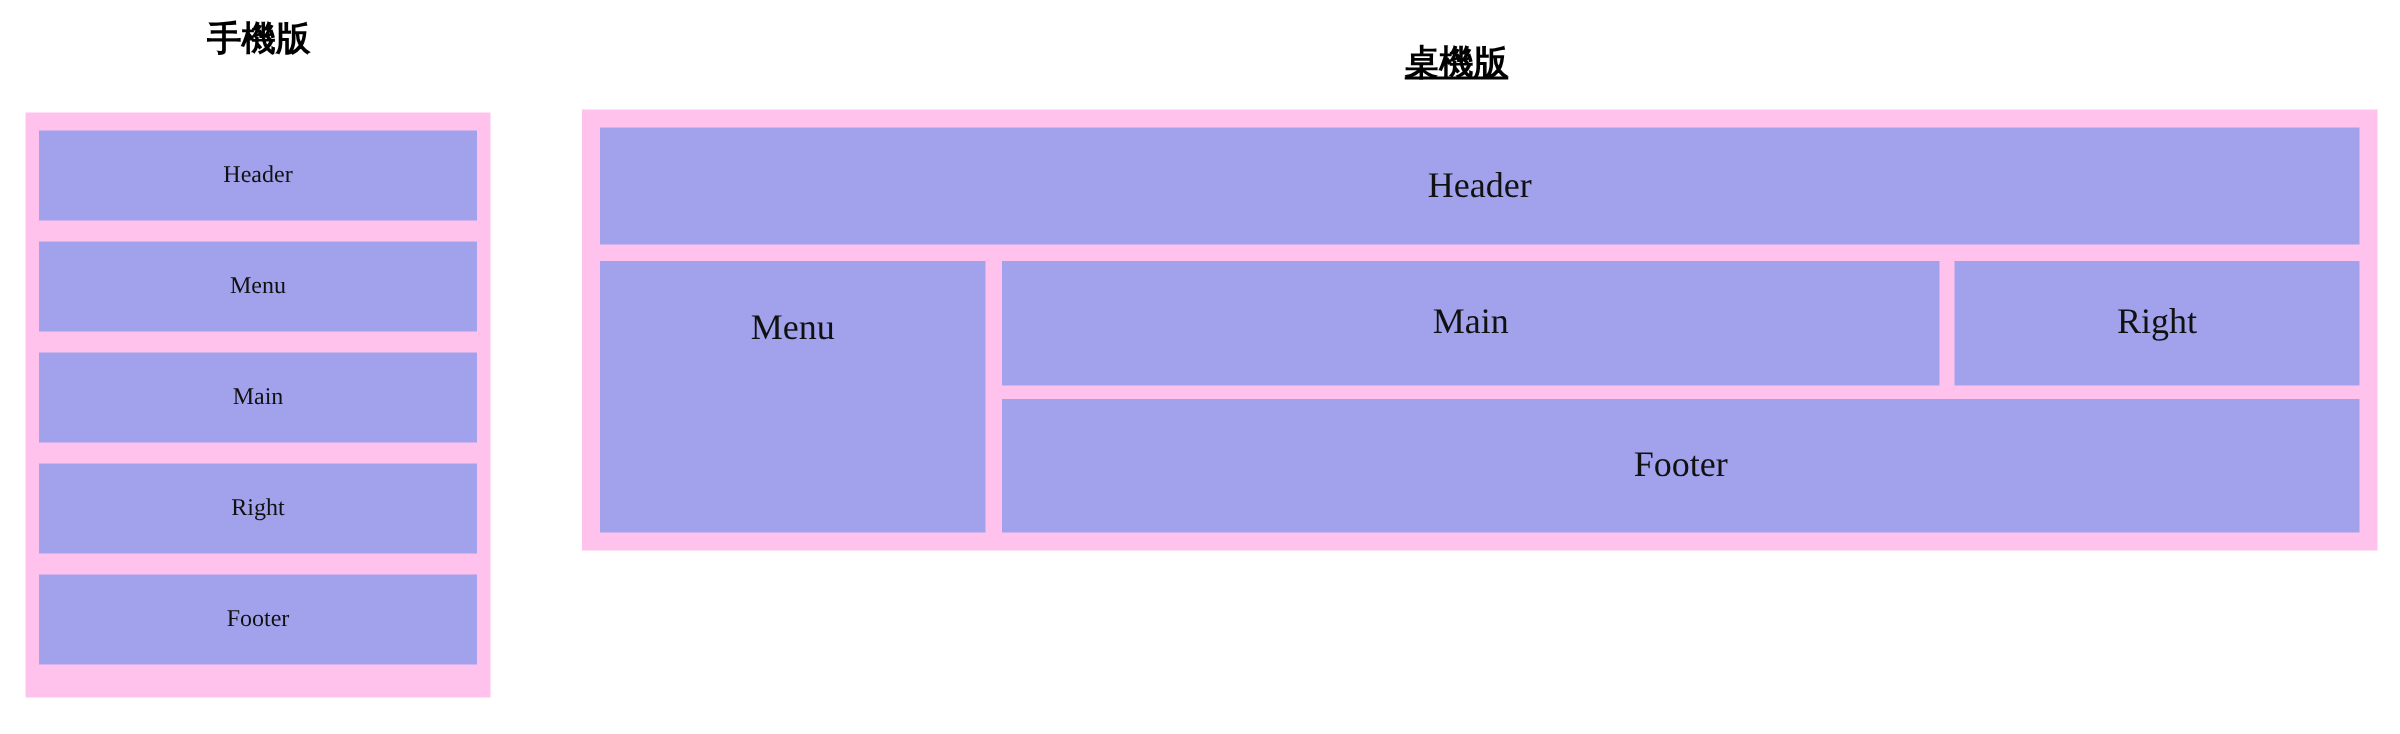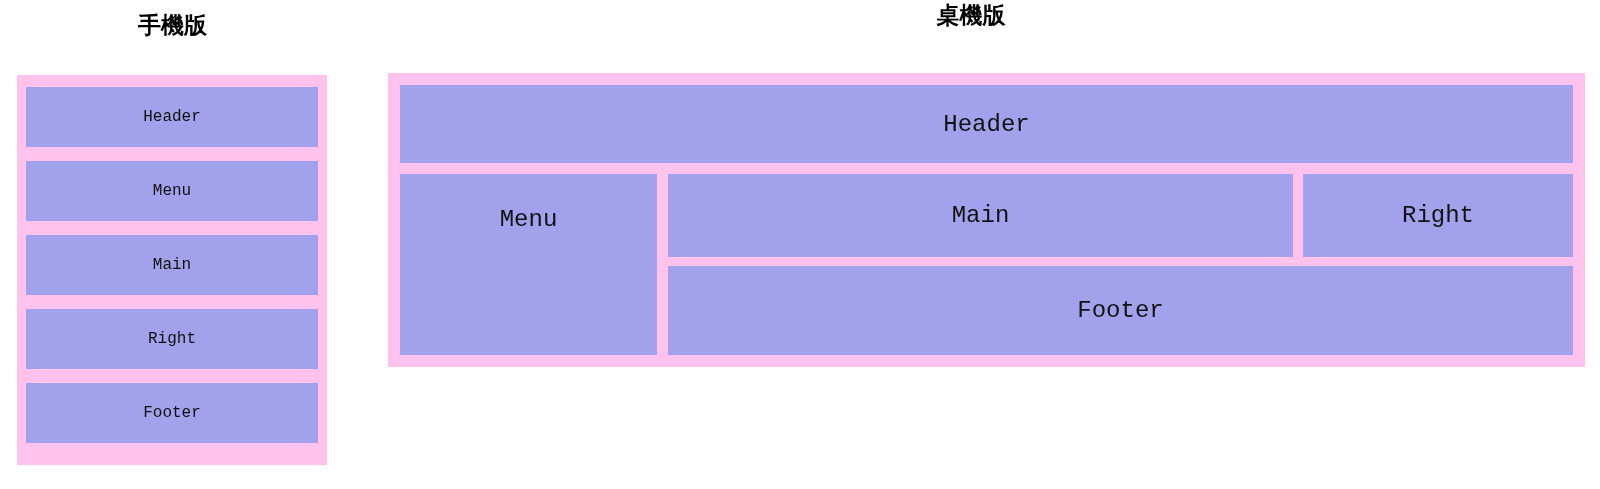--- a/index.html
+++ b/index.html
@@ -27,29 +27,29 @@
     text-align: center;
   }
   #mobile-title {
     left: 0;
     width: 345px;
     top: 14px;
   }
   #desktop-title {
     left: 780px;
     width: 382px;
-    top: 4px;
+    top: 30px;
+    text-decoration: underline;
   }
 
   
   .frame {
     position: absolute;
     background: #ffc2ec;
     box-sizing: border-box;
-    font-family: Liberation Mono, monospace;
   }
   .block {
     position: absolute;
     background: #a2a2ec;
     box-sizing: border-box;
     display: flex;
     align-items: center;
     justify-content: center;
     color: #111111;
     overflow: hidden;

